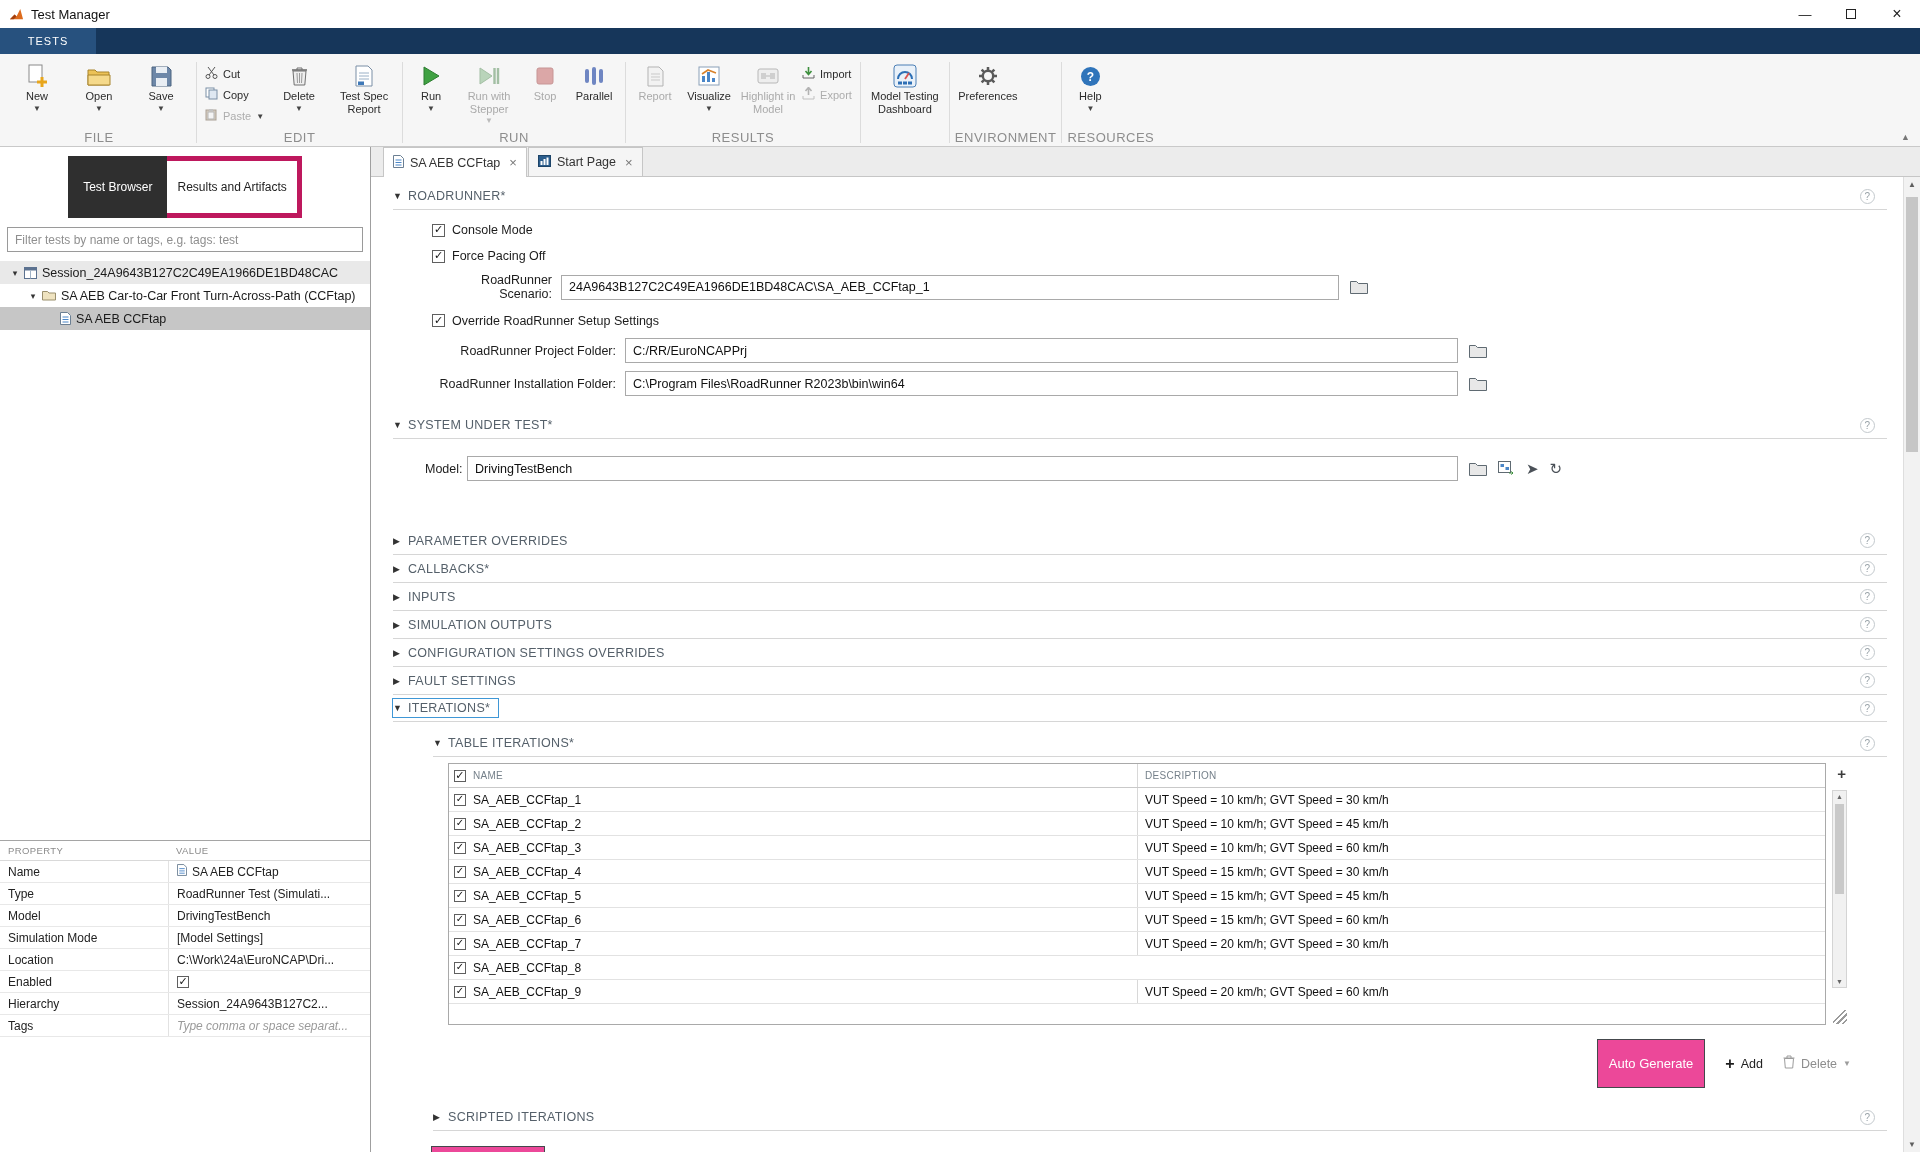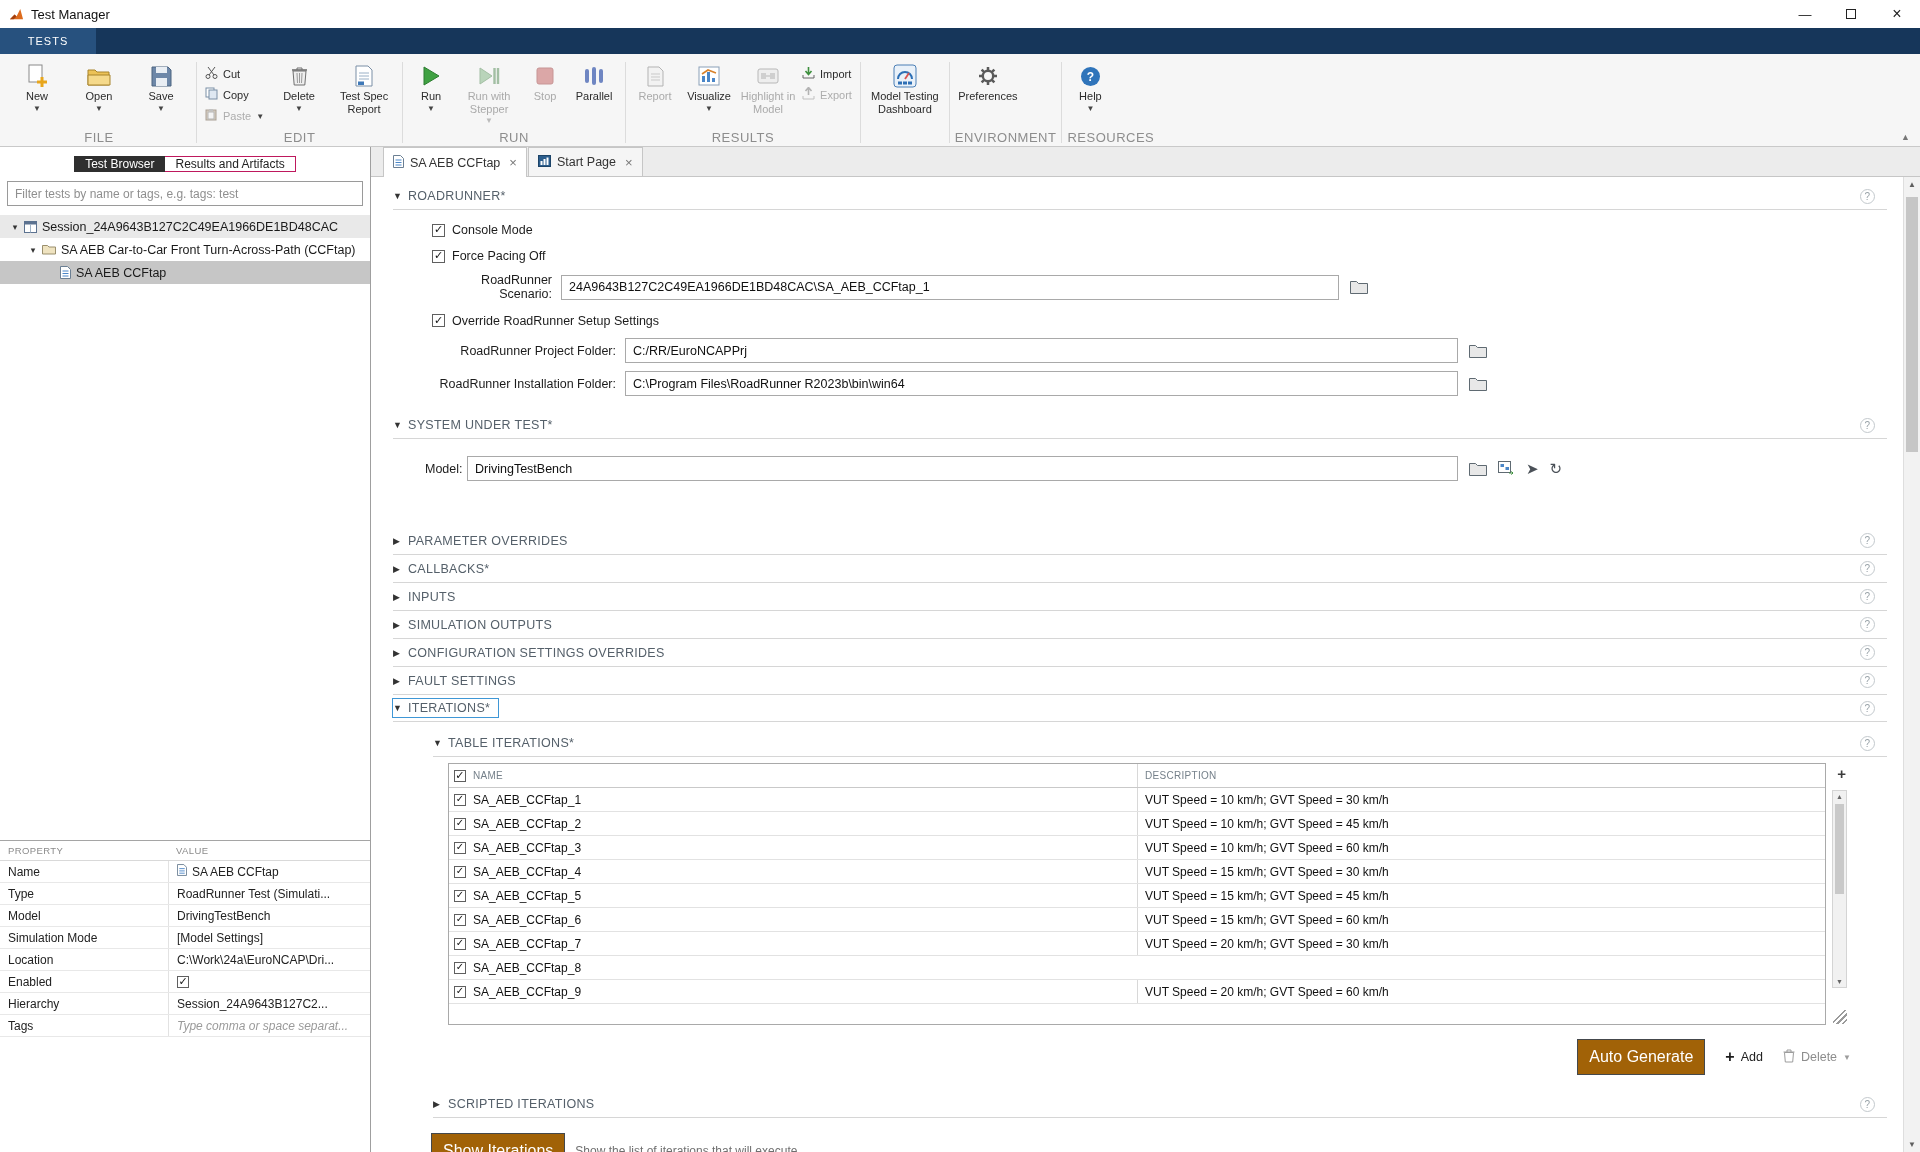--- a/index.html
+++ b/index.html
@@ -35,21 +35,21 @@
   .smallbtn { display:flex; align-items:center; gap:5px; font-size:11px; color:#2b2b2b; height:17px; padding:0 3px; }
   .smallbtn.disabled { color:#adadad; }
   .rb-collapse { position:absolute; right:10px; bottom:4px; color:#777; font-size:9px; }
 
   
   .app-body { display:flex; height:1005px; }
 
   
   .sidebar { width:371px; border-right:1px solid #9f9f9f; display:flex; flex-direction:column; background:#fff; }
   .sb-tabs { display:flex; justify-content:center; padding:9px 0 7px; }
-  .sb-tab { font-size:12px; padding:0 10px; border:1px solid #be185d; }
+  .sb-tab { font-size:12px; padding:19px 10px; border:5px solid #be185d; }
   .sb-tab.active { background:#2f2f2f; color:#fff; border-color:#2f2f2f; }
   .sb-tab.inactive { background:#fff; color:#222; border-left:none; }
   .sb-filter { margin:2px 7px 7px; height:25px; border:1px solid #9a9a9a; font-size:12px; padding:0 7px; color:#333; font-family:inherit; }
   .sb-filter::placeholder { color:#8f8f8f; }
   .tree { flex:1; font-size:12.5px; overflow:hidden; padding-top:2px; }
   .tree-row { height:23px; display:flex; align-items:center; white-space:nowrap; overflow:hidden; }
   .tw { width:14px; text-align:center; font-size:9px; color:#333; flex:none; }
   .row-session { background:#e9e9e9; padding-left:8px; }
   .row-suite { padding-left:26px; }
   .row-test { background:#c6c6c6; padding-left:58px; }
@@ -117,21 +117,21 @@
   .t-fill { height:20px; }
   .rail-plus { position:absolute; right:-21px; top:2px; font-size:15px; color:#3c3c3c; font-weight:bold; line-height:1; }
   .rail-scroll { position:absolute; right:-22px; top:26px; height:198px; width:15px; background:#f1f1f1; border:1px solid #d4d4d4; }
   .rs-arrow { position:absolute; left:0; width:100%; text-align:center; font-size:7px; color:#666; }
   .rs-up { top:2px; } .rs-down { bottom:2px; }
   .rs-thumb { position:absolute; left:2px; right:2px; top:13px; height:90px; background:#c9c9c9; }
   .rail-grip { position:absolute; right:-22px; bottom:0; width:14px; height:14px;
                background:linear-gradient(135deg, transparent 40%, #9a9a9a 40%, #9a9a9a 48%, transparent 48%, transparent 60%, #9a9a9a 60%, #9a9a9a 68%, transparent 68%, transparent 80%, #9a9a9a 80%, #9a9a9a 88%, transparent 88%); }
 
   .it-btns { display:flex; align-items:center; justify-content:flex-end; margin:14px 36px 0 0; gap:20px; }
-  .btn-dark { background:#a16207; color:#fff; font-size:16px; padding:8px 11px; border:1px solid #44484c; }
+  .btn-dark { background:#ec4899; color:#fff; font-size:13px; padding:16px 11px; border:1px solid #44484c; }
   .btn-add { display:flex; align-items:center; gap:6px; font-size:12.5px; color:#222; }
   .plus-ic { font-size:16px; font-weight:bold; color:#1c1c1c; line-height:1; }
   .btn-del { display:flex; align-items:center; gap:6px; font-size:12.5px; color:#8d8d8d; }
   .del-drop { font-size:8px; color:#9c9c9c; }
 
   .show-row { display:flex; align-items:center; gap:10px; margin:15px 0 0 38px; }
   .caption { font-size:12px; color:#6f6f6f; }
 </style>
 </head>
 <body>

